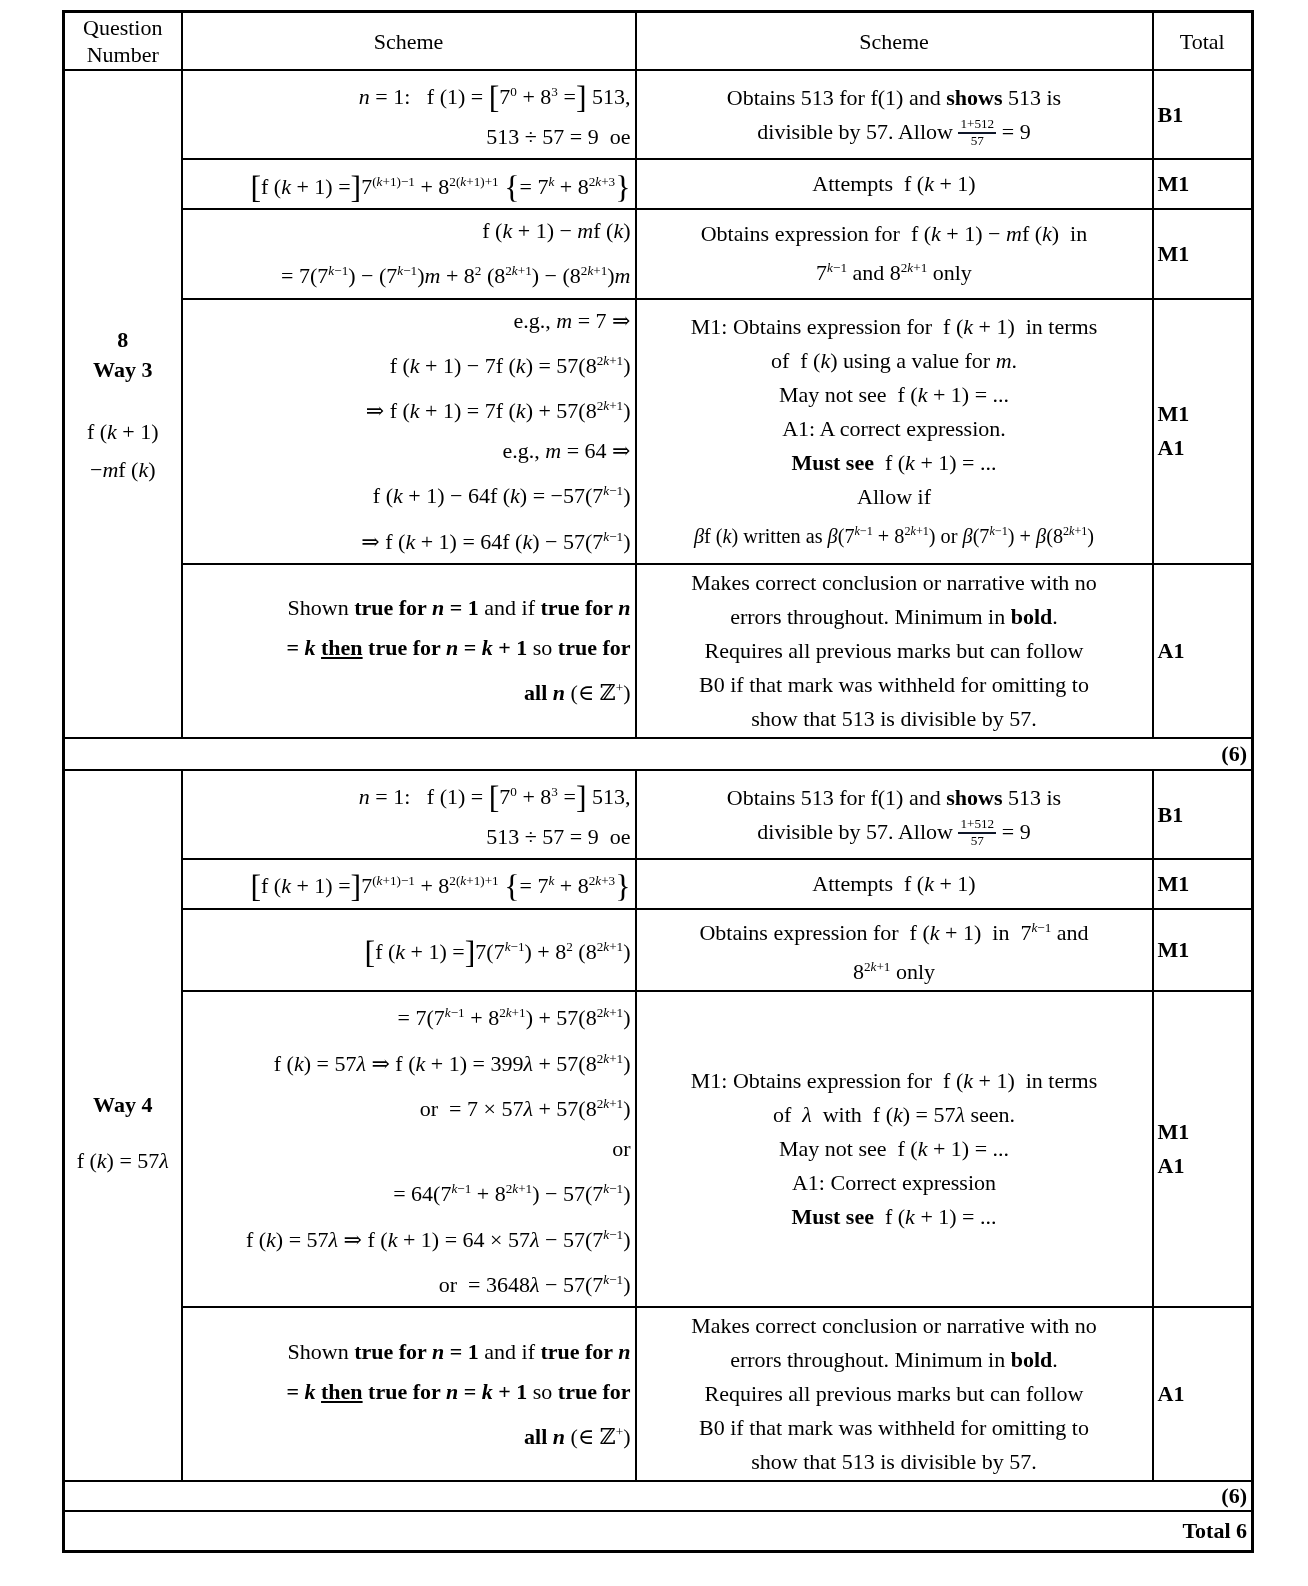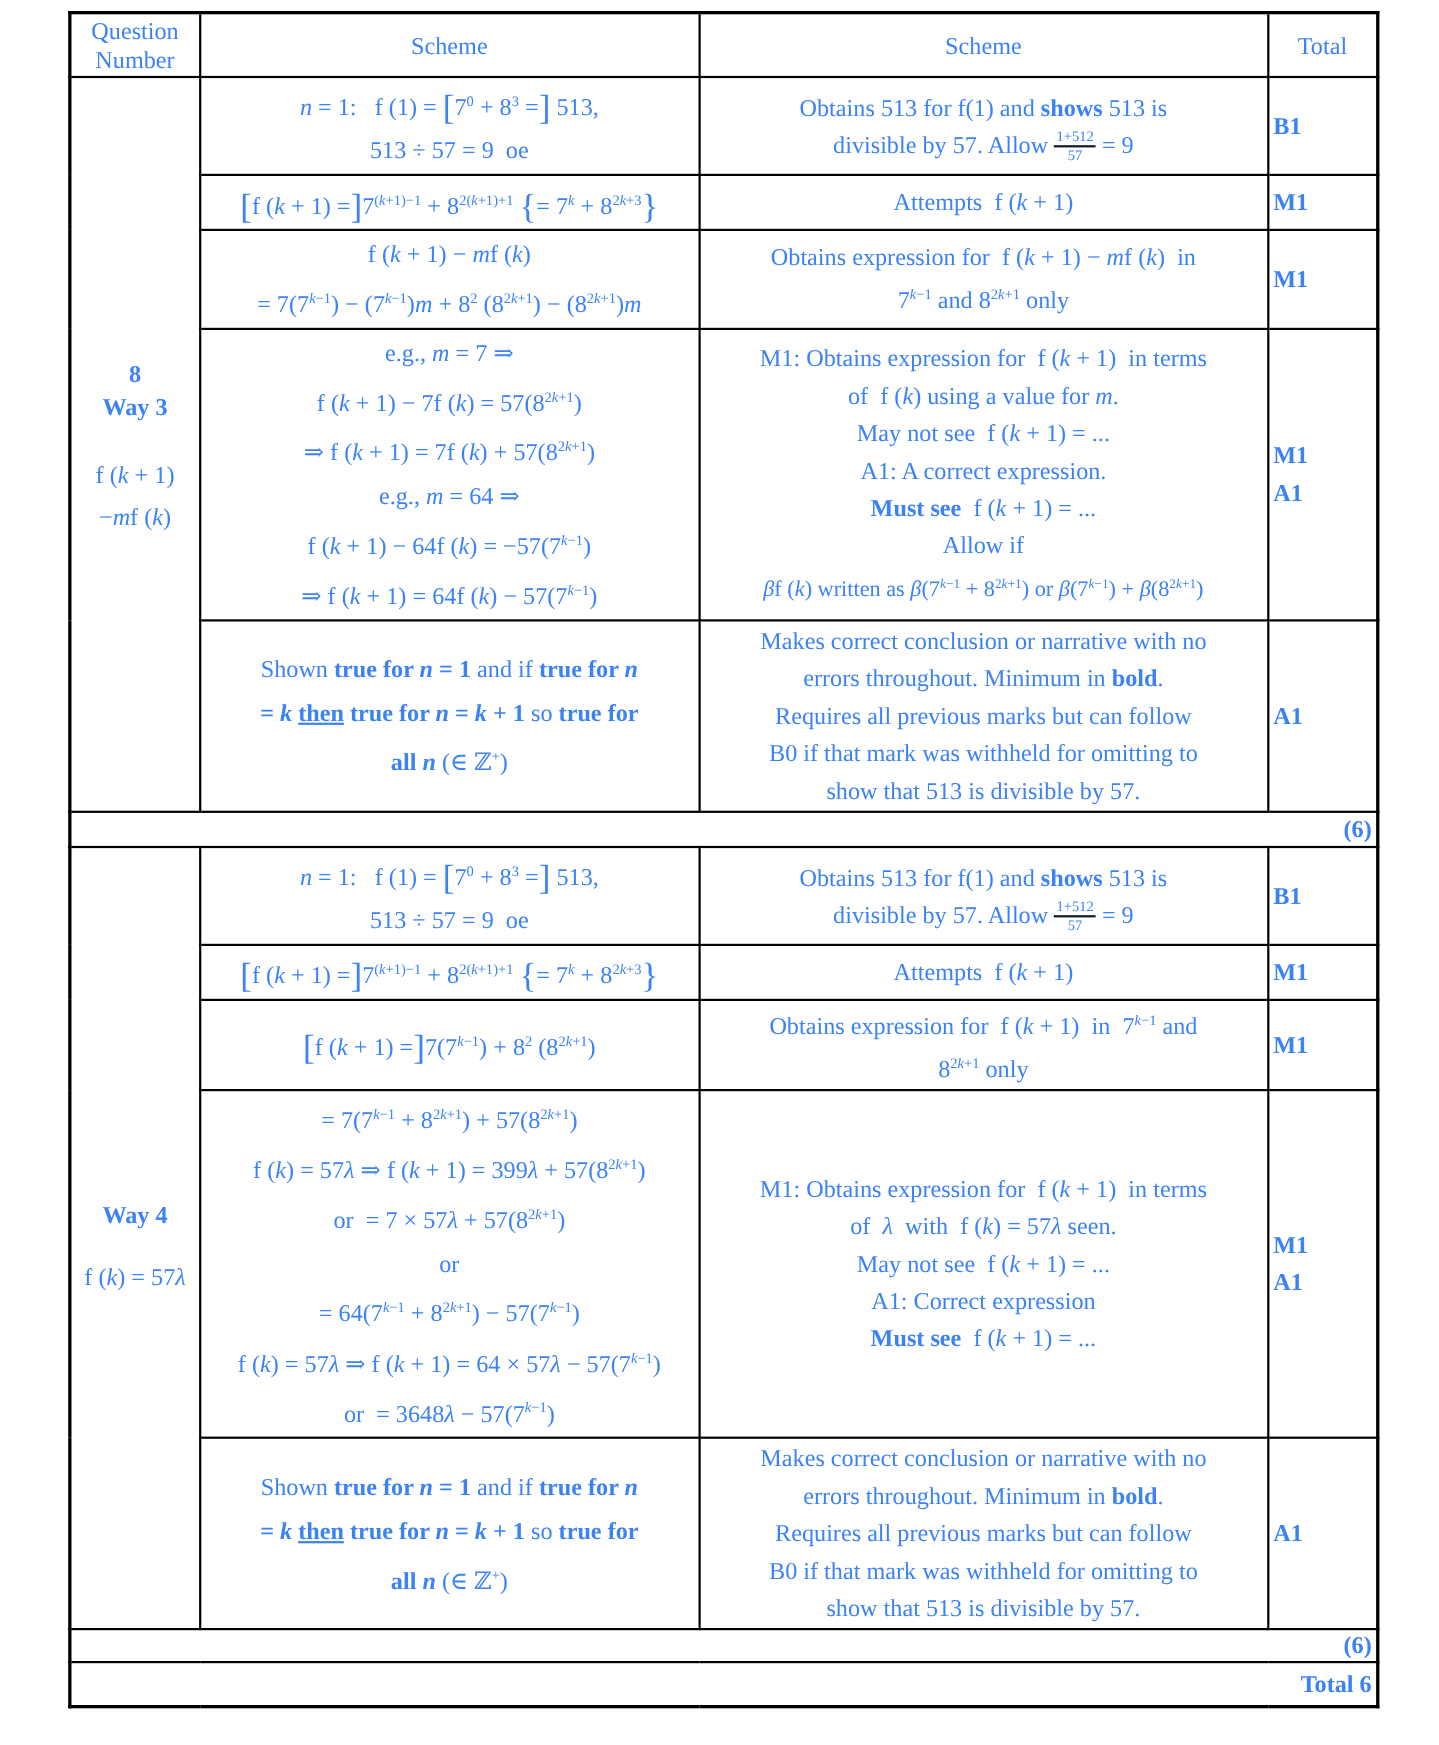--- a/index.html
+++ b/index.html
@@ -1,21 +1,21 @@
 <!DOCTYPE html>
 <html><head>
 <meta charset="utf-8">
 <style>
   html,body{margin:0;padding:0;background:#ffffff;}
   .page{width:1308px;height:1586px;background:#fff;position:relative;overflow:hidden;
-        font-family:"Liberation Serif","DejaVu Serif",serif;color:#3b82f6;}
+        font-family:"Liberation Serif","DejaVu Serif",serif;color:#000000;}
   table.ms{border-collapse:collapse;table-layout:fixed;margin:10px 0 0 62px;border:3px solid #000;}
   table.ms td{border:2px solid #000;padding:1px 4px;font-size:22px;vertical-align:middle;overflow:visible;}
   .hdr td{text-align:center;line-height:27px;}
-  .scheme{text-align:center;line-height:40px;white-space:nowrap;}
+  .scheme{text-align:right;line-height:40px;white-space:nowrap;}
   .notes{text-align:center;line-height:34px;}
   .marks{text-align:left;font-weight:bold;line-height:34px;}
   .qn{vertical-align:top;text-align:center;white-space:nowrap;}
   .qnum{font-weight:bold;margin-top:6px;line-height:30px;}
   .qway{font-weight:bold;line-height:30px;}
   .qmethod{margin-top:28px;line-height:38px;}
   .subrow td{font-weight:bold;text-align:right;padding-right:8px;line-height:26px;}
   sup{font-size:0.6em;}
   .big{font-size:1.45em;line-height:0;vertical-align:-0.12em;}
   .frac{display:inline-block;vertical-align:-0.45em;text-align:center;font-size:0.6em;line-height:1.1;}

